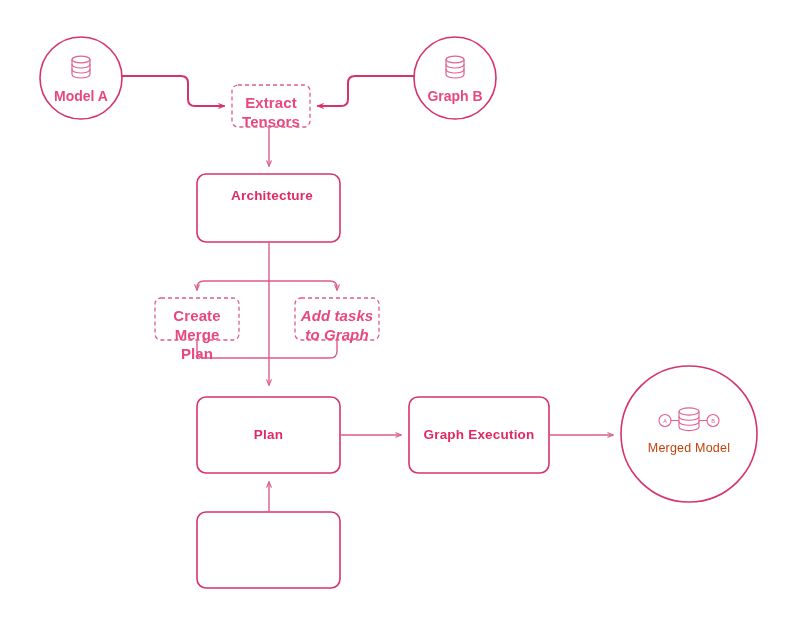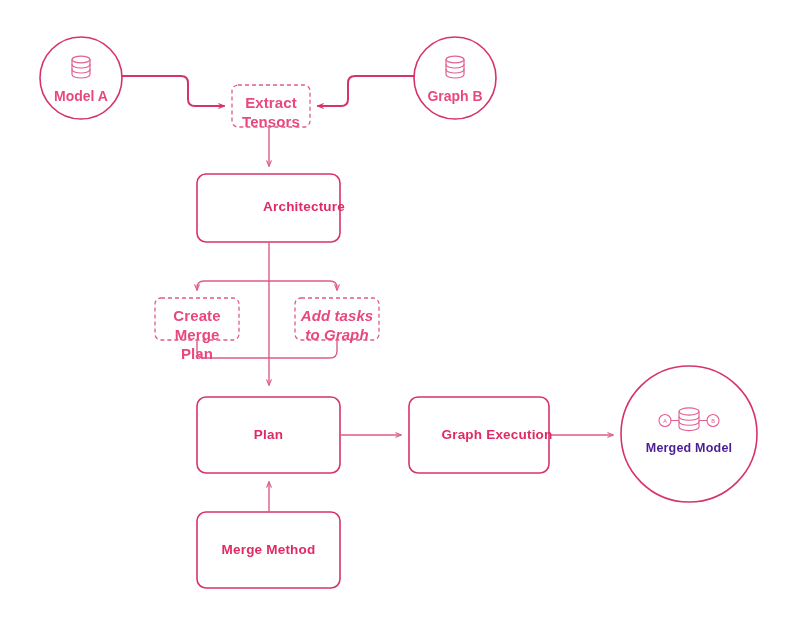--- a/index.html
+++ b/index.html
@@ -45,22 +45,22 @@
     color: #e8487c;
     letter-spacing: 0.1px;
   }
   .circle-label {
     font-size: 14px;
     font-weight: bold;
     color: #e8487c;
   }
   .circle-label-big {
     font-size: 12.5px;
-    font-weight: bold;
-    color: #4c1d95;
+    font-weight: normal;
+    color: #c2410c;
     letter-spacing: 0.2px;
   }
 </style>
 </head>
 <body>
 
 <div id="canvas">
 
   <svg id="diagram-svg" viewBox="0 0 800 622" xmlns="http://www.w3.org/2000/svg">
     <defs>
@@ -141,29 +141,28 @@
     <path d="M550,435 L613,435" fill="none" stroke="#dd5c8b" stroke-width="1.4" stroke-linecap="round" marker-end="url(#arrowhead-light)"></path>
   </svg>
 
   <div class="node-label circle-label" style="left:41px; top:88px; width:80px;">Model A</div>
 
   <div class="node-label circle-label" style="left:415px; top:88px; width:80px;">Graph B</div>
 
   <div class="node-label dashed-box-label" style="left:232px; top:94px; width:78px;">Extract
 Tensors</div>
 
-  <div class="node-label solid-box-label" style="left:197px; top:199px; width:150px;padding-left:32px;">Architecture</div>
+  <div class="node-label solid-box-label" style="left:197px; top:188px; width:150px;">Architecture</div>
 
   <div class="node-label dashed-box-label" style="left:155px; top:307px; width:84px;text-align:center;">Create Merge
 Plan</div>
 
   <div class="node-label dashed-box-label" style="left:295px; top:307px; width:84px;font-style:italic;">Add tasks
 to Graph</div>
 
   <div class="node-label solid-box-label" style="left:197px; top:427px; width:143px;">Plan</div>
 
-  <div class="node-label solid-box-label" style="left:197px; top:542px; width:143px;">Merge Method</div>
 
-  <div class="node-label solid-box-label" style="left:409px; top:427px; width:140px;margin-left:18px;">Graph Execution</div>
+  <div class="node-label solid-box-label" style="left:409px; top:427px; width:140px;">Graph Execution</div>
 
   <div class="node-label circle-label-big" style="left:619px; top:441px; width:140px;">Merged Model</div>
 
 </div>
 
 </body></html>

